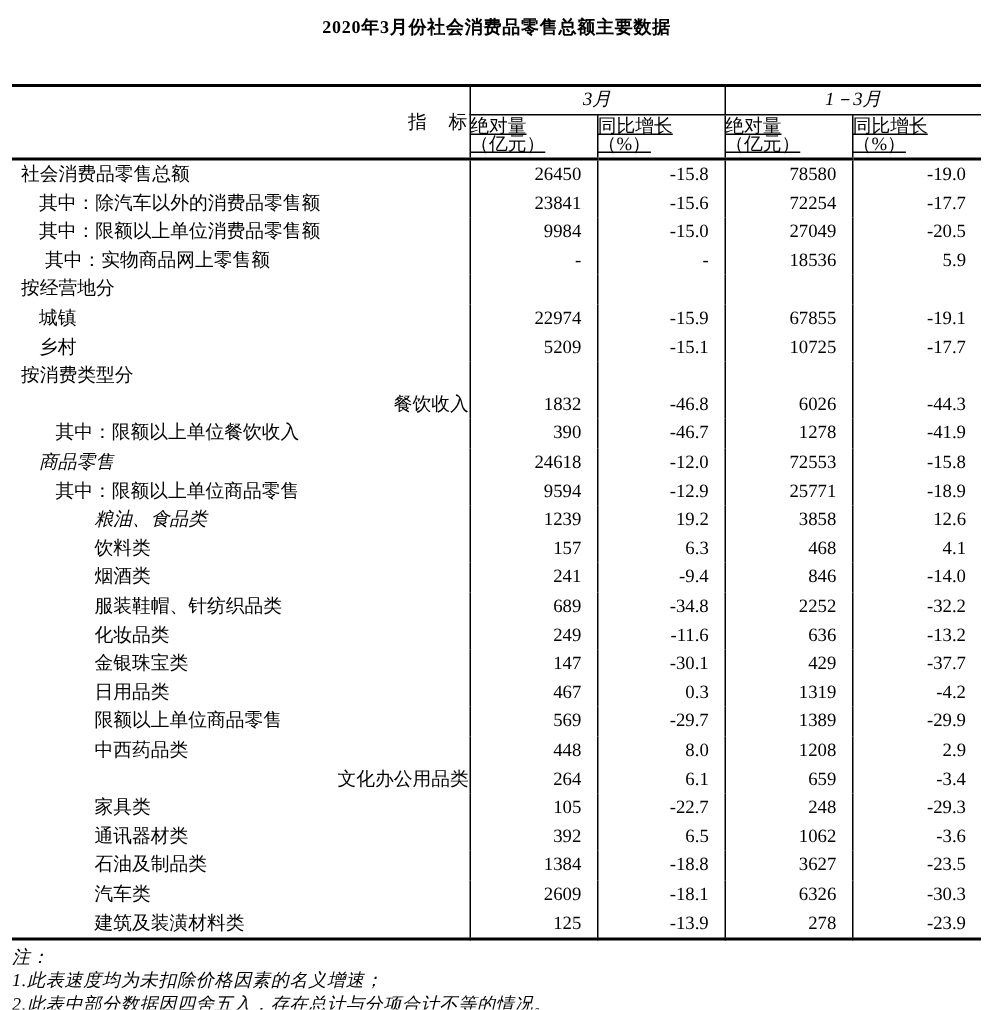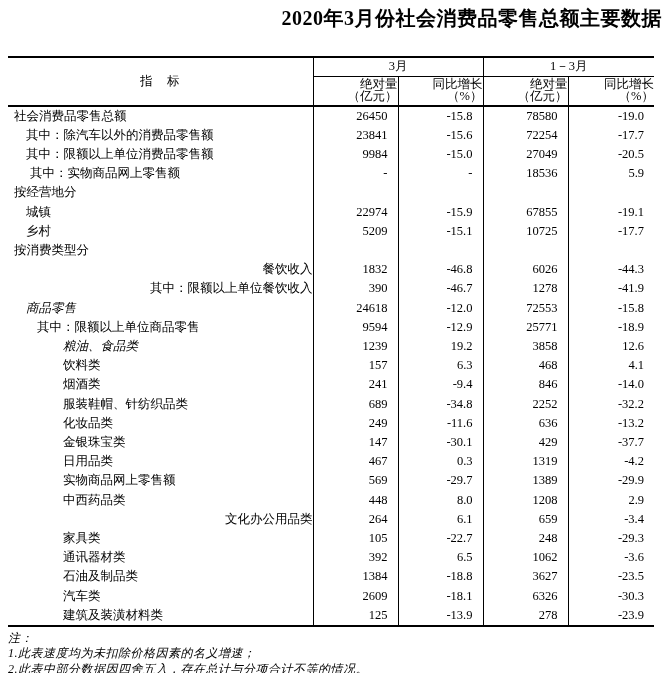--- a/index.html
+++ b/index.html
@@ -6,56 +6,58 @@
   html, body { margin: 0; padding: 0; }
   body {
     width: 662px; height: 673px;
     background: #ffffff;
     color: #000000;
     font-family: "Liberation Serif", "DejaVu Serif", serif;
     overflow: hidden;
   }
   .page-title {
     margin: 8px 0 0 0;
-    font-size: 20px;
+    font-size: 12px;
     line-height: 21px;
     font-weight: bold;
-    text-align: right;
+    text-align: center;
     letter-spacing: 0.5px;
   }
   table.retail {
     border-collapse: collapse;
     table-layout: fixed;
     width: 646px;
     margin: 27px 0 0 8px;
     border-top: 2px solid #000;
     border-bottom: 2px solid #000;
     font-size: 12.5px;
   }
   th { font-weight: normal; padding: 0; }
   td { padding: 0; }
   th.ind {
-    text-align: center;
+    text-align: right;
     vertical-align: middle;
     border-bottom: 2px solid #000;
     letter-spacing: 1px;
   }
   th.grp {
     height: 19px;
     text-align: center;
     border-left: 1px solid #000;
     border-bottom: 1px solid #000;
+    font-style: italic;
   }
   th.sub {
     height: 25px;
-    text-align: right;
+    text-align: left;
     border-left: 1px solid #000;
     border-bottom: 2px solid #000;
     line-height: 12.5px;
     padding: 1px 0 2px 0;
+    text-decoration: underline;
   }
   td.lbl {
     height: 19.2px;
     white-space: nowrap;
     overflow: hidden;
     line-height: 19.2px;
   }
   td.num {
     border-left: 1px solid #000;
     text-align: right;
@@ -167,21 +169,21 @@
         <td class="num"></td>
       </tr>
       <tr>
         <td class="lbl" style="padding-left: 18px; text-align: right;">餐饮收入</td>
         <td class="num">1832</td>
         <td class="num">-46.8</td>
         <td class="num">6026</td>
         <td class="num">-44.3</td>
       </tr>
       <tr>
-        <td class="lbl" style="padding-left: 29px; text-align: right;">其中：限额以上单位餐饮收入</td>
+        <td class="lbl" style="padding-left: 29px;">其中：限额以上单位餐饮收入</td>
         <td class="num">390</td>
         <td class="num">-46.7</td>
         <td class="num">1278</td>
         <td class="num">-41.9</td>
       </tr>
       <tr>
         <td class="lbl" style="padding-left: 18px; font-style: italic;">商品零售</td>
         <td class="num">24618</td>
         <td class="num">-12.0</td>
         <td class="num">72553</td>
@@ -237,21 +239,21 @@
         <td class="num">-37.7</td>
       </tr>
       <tr>
         <td class="lbl" style="padding-left: 55px;">日用品类</td>
         <td class="num">467</td>
         <td class="num">0.3</td>
         <td class="num">1319</td>
         <td class="num">-4.2</td>
       </tr>
       <tr>
-        <td class="lbl" style="padding-left: 55px;">实物商品网上零售额</td>
+        <td class="lbl" style="padding-left: 55px;">限额以上单位商品零售</td>
         <td class="num">569</td>
         <td class="num">-29.7</td>
         <td class="num">1389</td>
         <td class="num">-29.9</td>
       </tr>
       <tr>
         <td class="lbl" style="padding-left: 55px;">中西药品类</td>
         <td class="num">448</td>
         <td class="num">8.0</td>
         <td class="num">1208</td>

